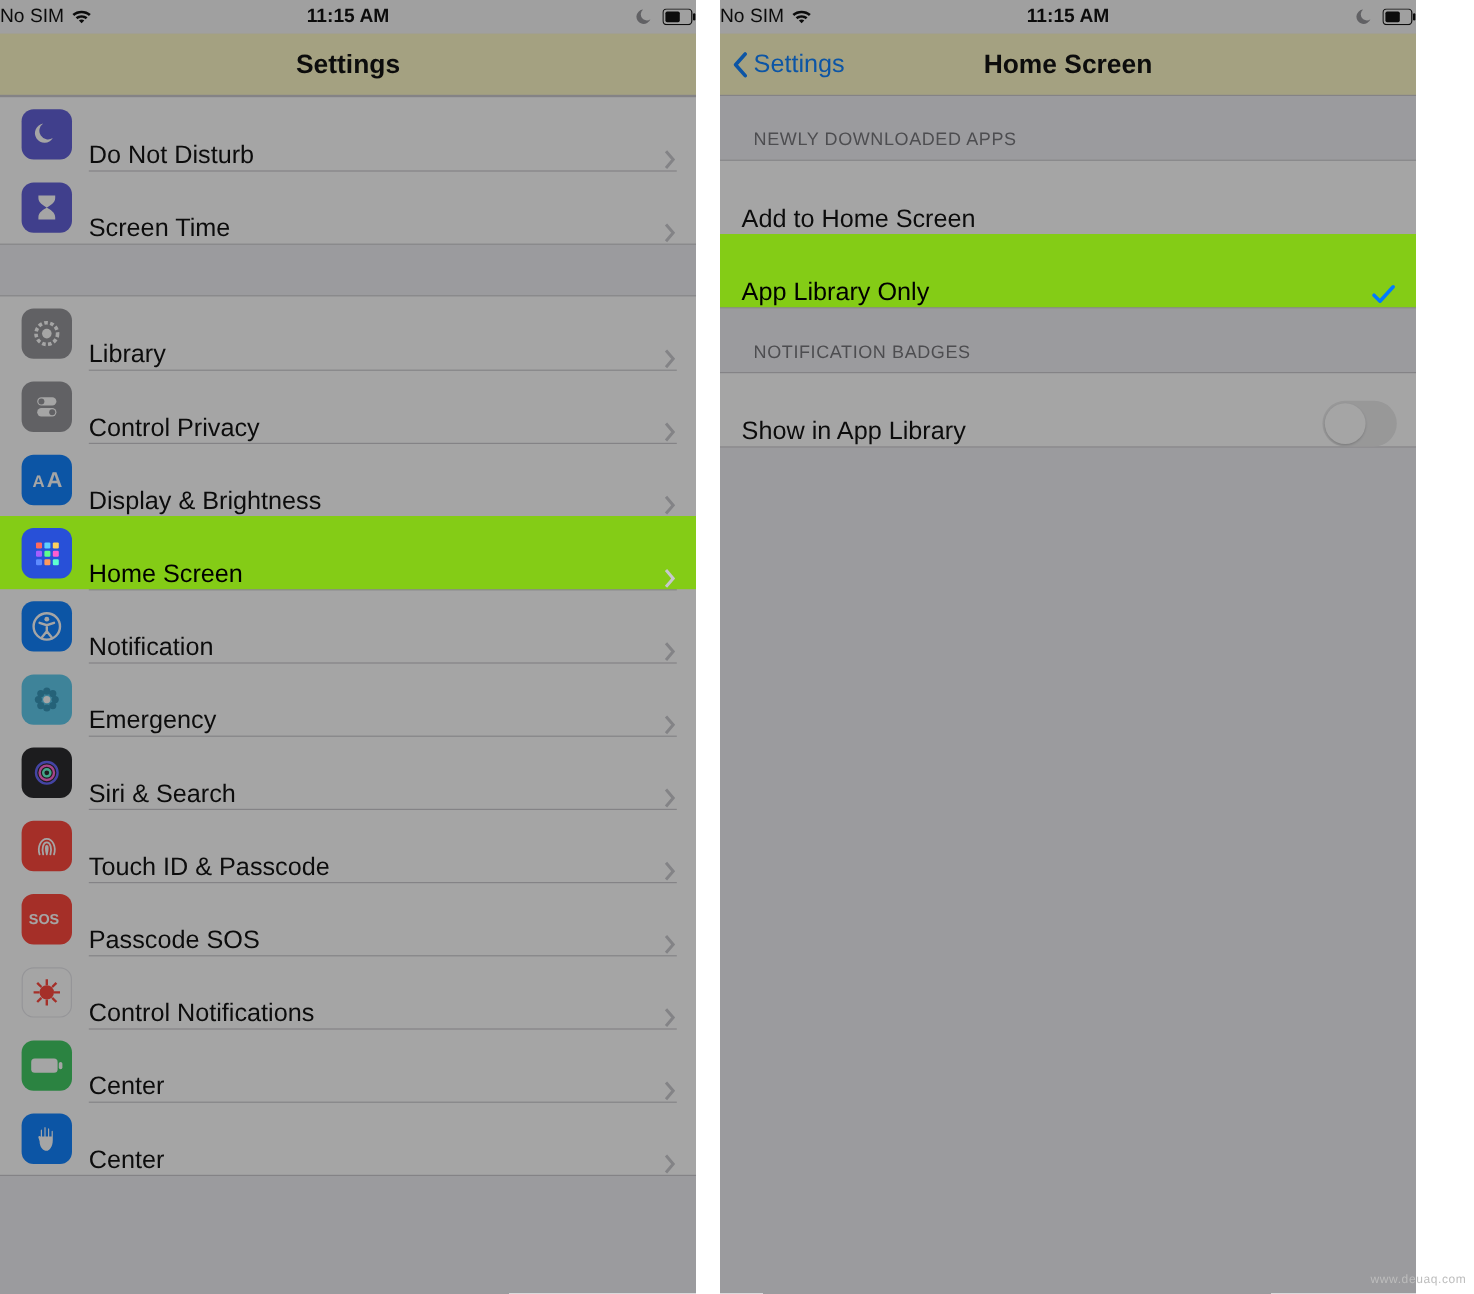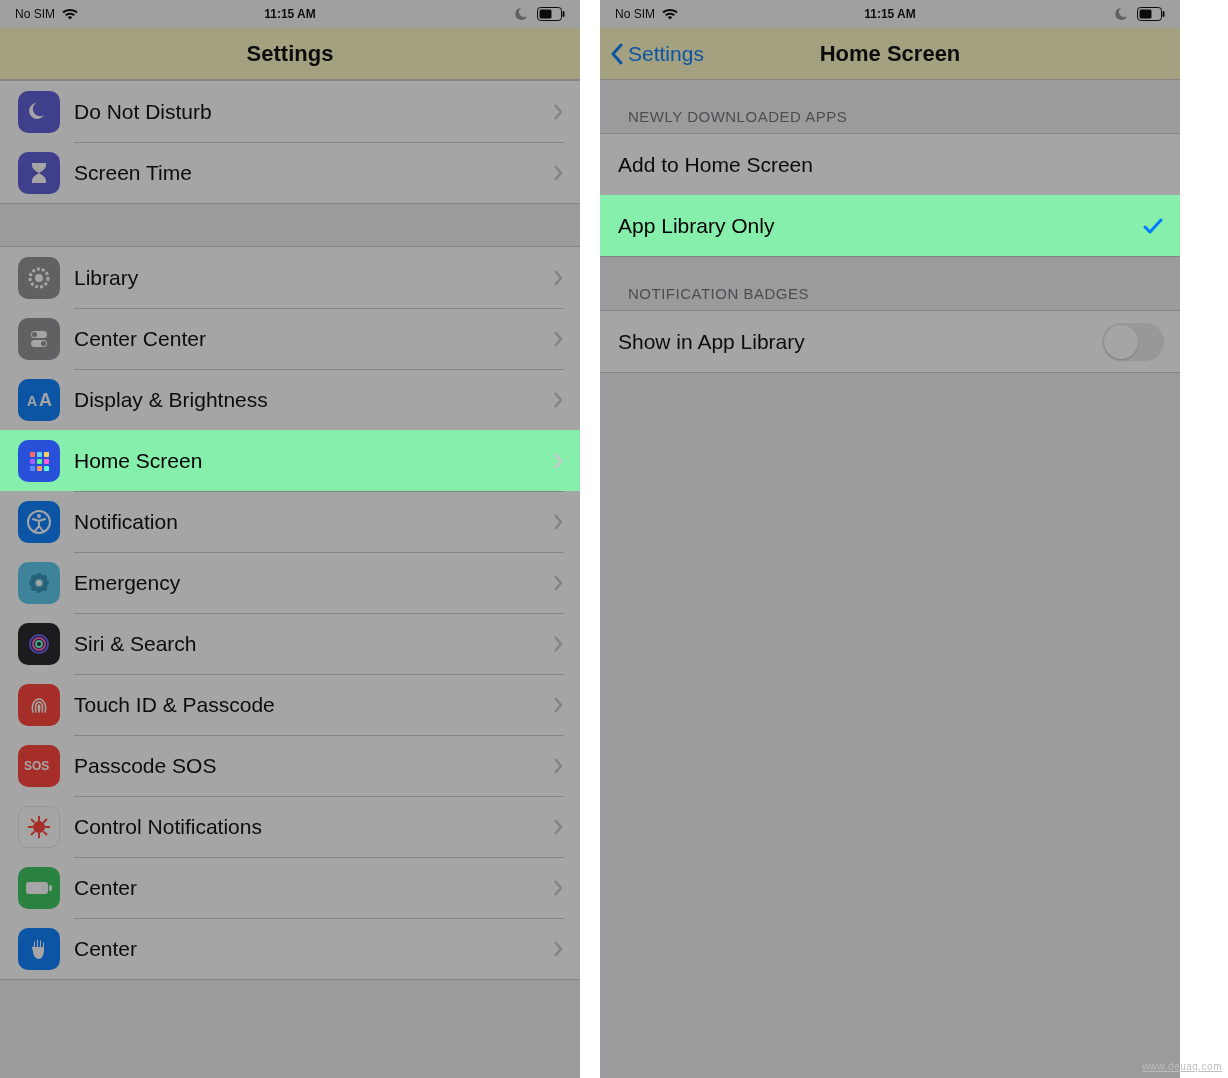--- a/index.html
+++ b/index.html
@@ -25,22 +25,22 @@
     position: absolute;
     inset: 0;
     background: rgba(30,30,30,0.40);
     pointer-events: none;
   }
   
   .status-bar {
     height: 28px;
     display: flex;
     align-items: center;
-    padding: 0 15px;
-    font-size: 12px;
+    padding: 0 0;
+    font-size: 16px;
     font-weight: 500;
     color: #000;
     background: #f7f7f7;
     position: relative;
   }
   .status-left { display: flex; align-items: center; gap: 6px; }
   .status-center {
     position: absolute;
     left: 50%;
     transform: translateX(-50%);
@@ -99,21 +99,21 @@
     height: 61px;
     padding: 0 16px 0 18px;
     position: relative;
   }
   .cell + .cell .cell-inner,
   .cell:not(:first-child) .cell-inner {
     border-top: 1px solid #c8c7cc;
   }
   .cell-inner {
     display: flex;
-    align-items: center;
+    align-items: flex-end;
     width: 100%;
     height: 100%;
     gap: 36px;
   }
   .cell.with-icon .cell-inner {
     margin-left: 14px;
   }
   .app-icon {
     width: 42px;
     height: 42px;
@@ -151,32 +151,31 @@
     border-radius: 50%;
     background: #fff;
     top: 2px;
     left: 2px;
     box-shadow: 0 1px 2px rgba(0,0,0,0.2);
   }
   
   .highlight {
     position: relative;
     z-index: 5;
-    background: #86efac;
+    background: #84cc16;
   }
   .space { height: 42px; }
   .watermark {
     position: absolute;
     right: 6px;
     bottom: 6px;
     font-size: 10px;
     color: #bdbdbd;
     letter-spacing: 0.5px;
     z-index: 10;
-    text-decoration: underline;
   }
 </style>
 </head>
 <body>
 
 <div class="phone dim">
 
   <div class="status-bar">
     <div class="status-left">
       <span>No SIM</span>
@@ -252,21 +251,21 @@
     <div class="cell with-icon">
       <div class="app-icon" style="background:#8e8e93">
         <svg width="26" height="26" viewBox="0 0 26 26">
             <rect x="5" y="5" width="16" height="7" rx="3.5" fill="#fff"></rect>
             <circle cx="8.5" cy="8.5" r="2.5" fill="#8e8e93"></circle>
             <rect x="5" y="14" width="16" height="7" rx="3.5" fill="#fff"></rect>
             <circle cx="17.5" cy="17.5" r="2.5" fill="#8e8e93"></circle>
           </svg>
       </div>
       <div class="cell-inner">
-          <span class="cell-label">Center Center</span>
+          <span class="cell-label">Control Privacy</span>
           <svg class="chevron" viewBox="0 0 12 18">
             <path d="M3 2 L9 9 L3 16"></path>
           </svg>
         </div>
     </div>
 
     <div class="cell with-icon">
       <div class="app-icon" style="background:#007aff">
         <svg width="30" height="22" viewBox="0 0 30 22">
             <text x="3" y="17" font-size="14" font-weight="600" fill="#fff">A</text>

